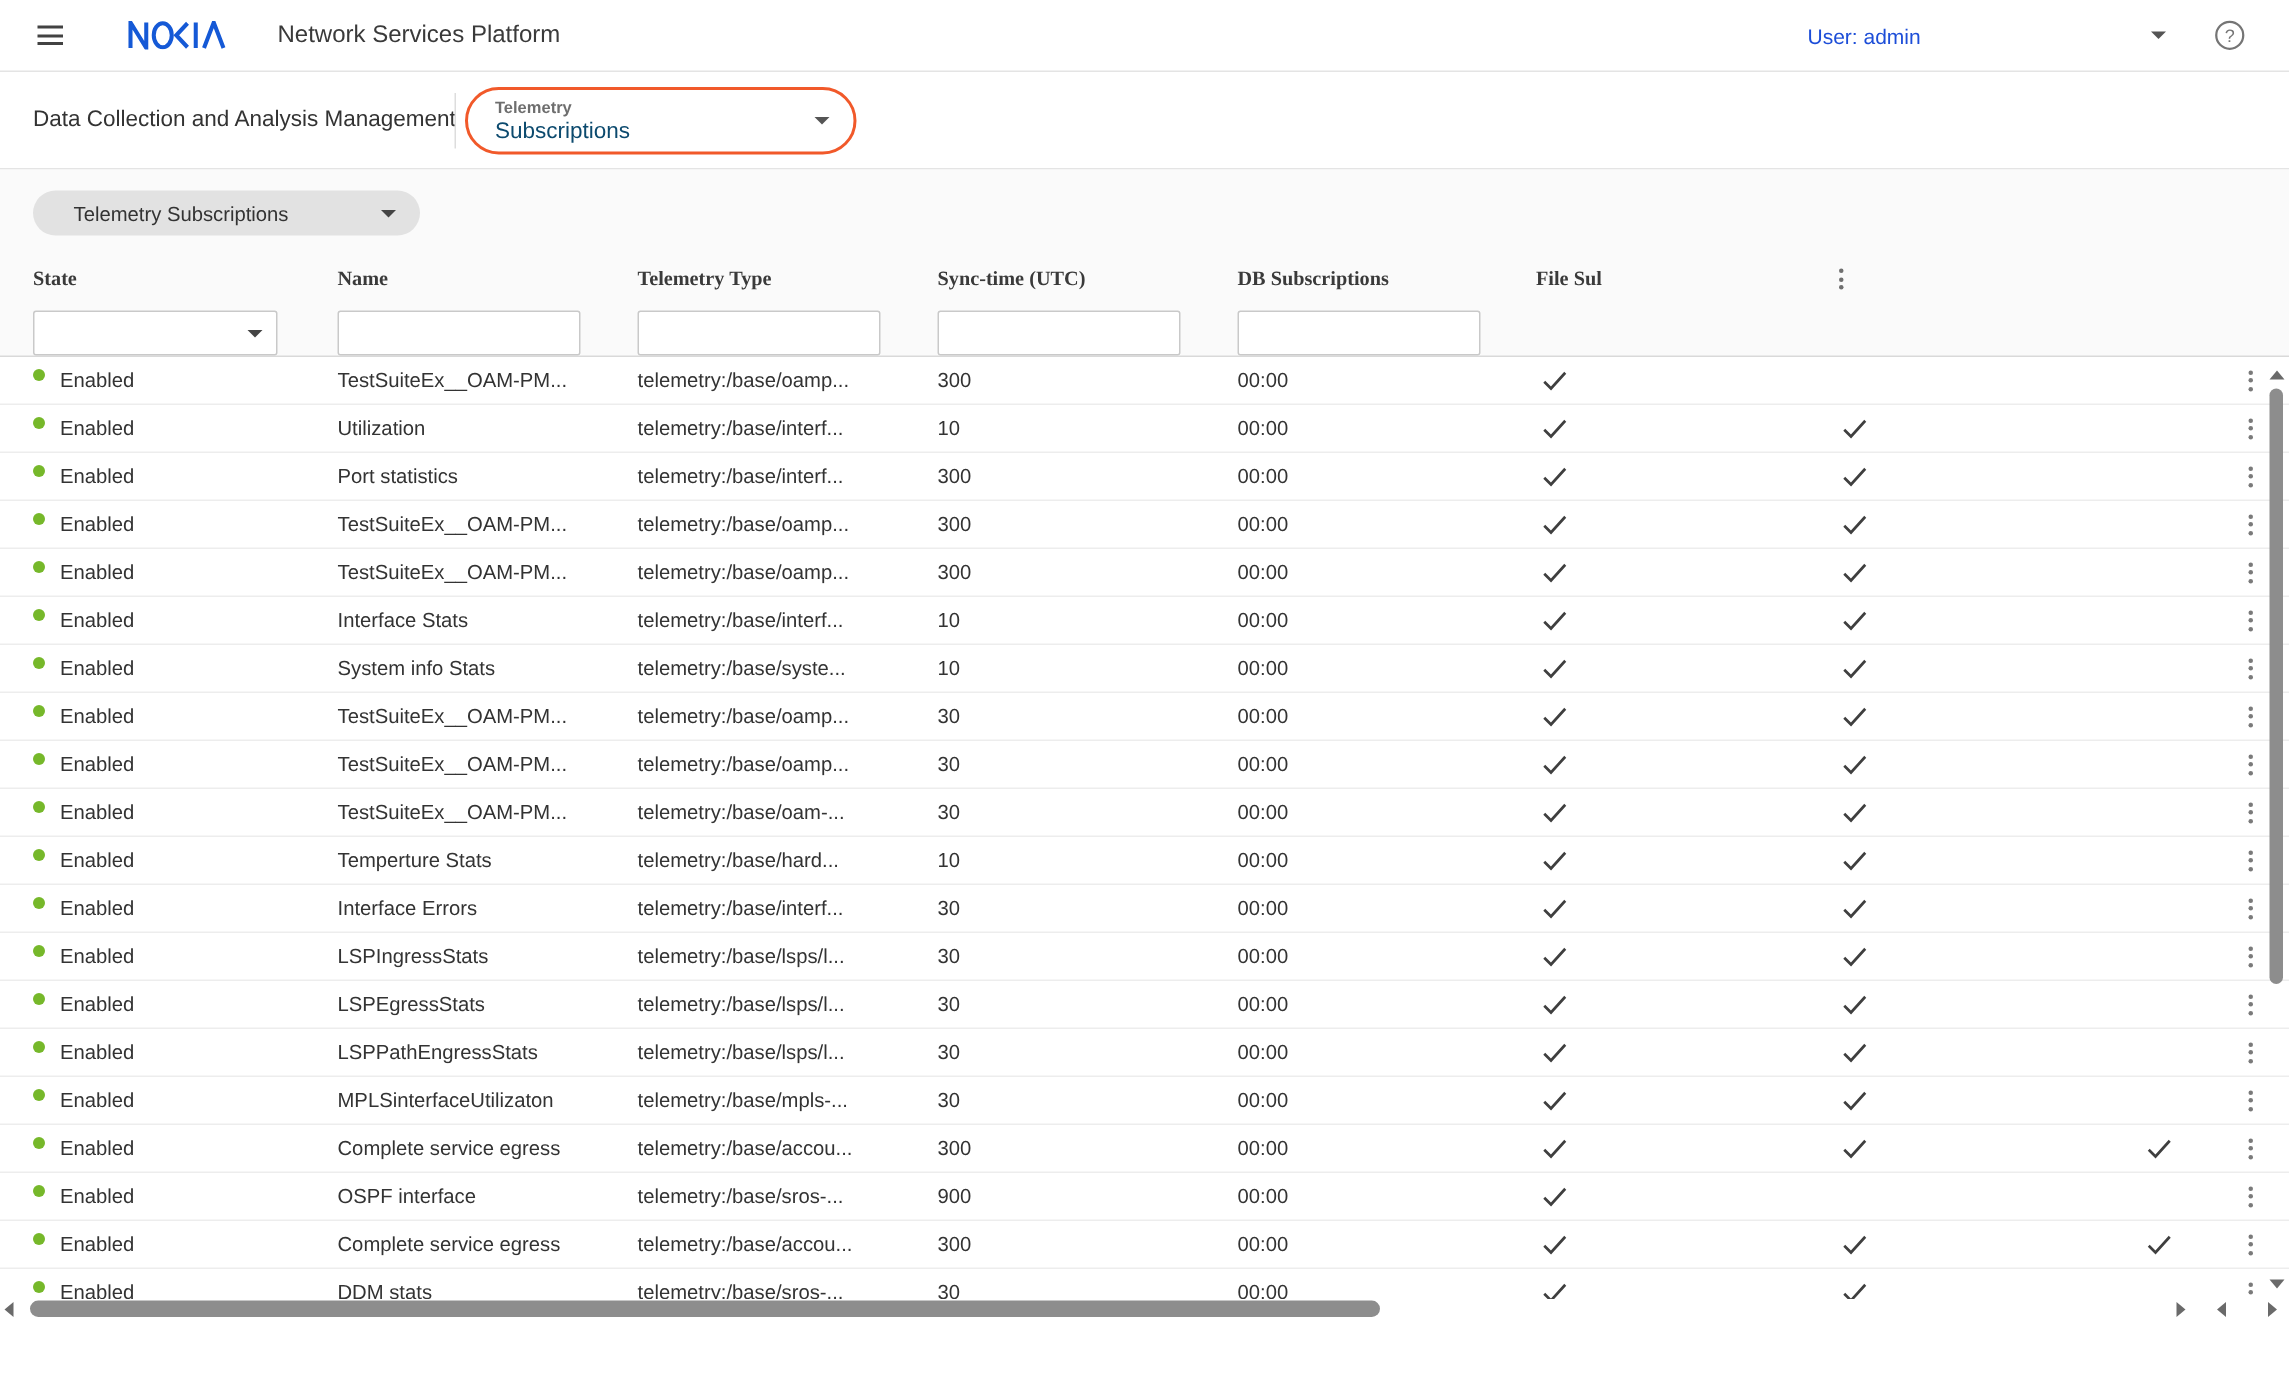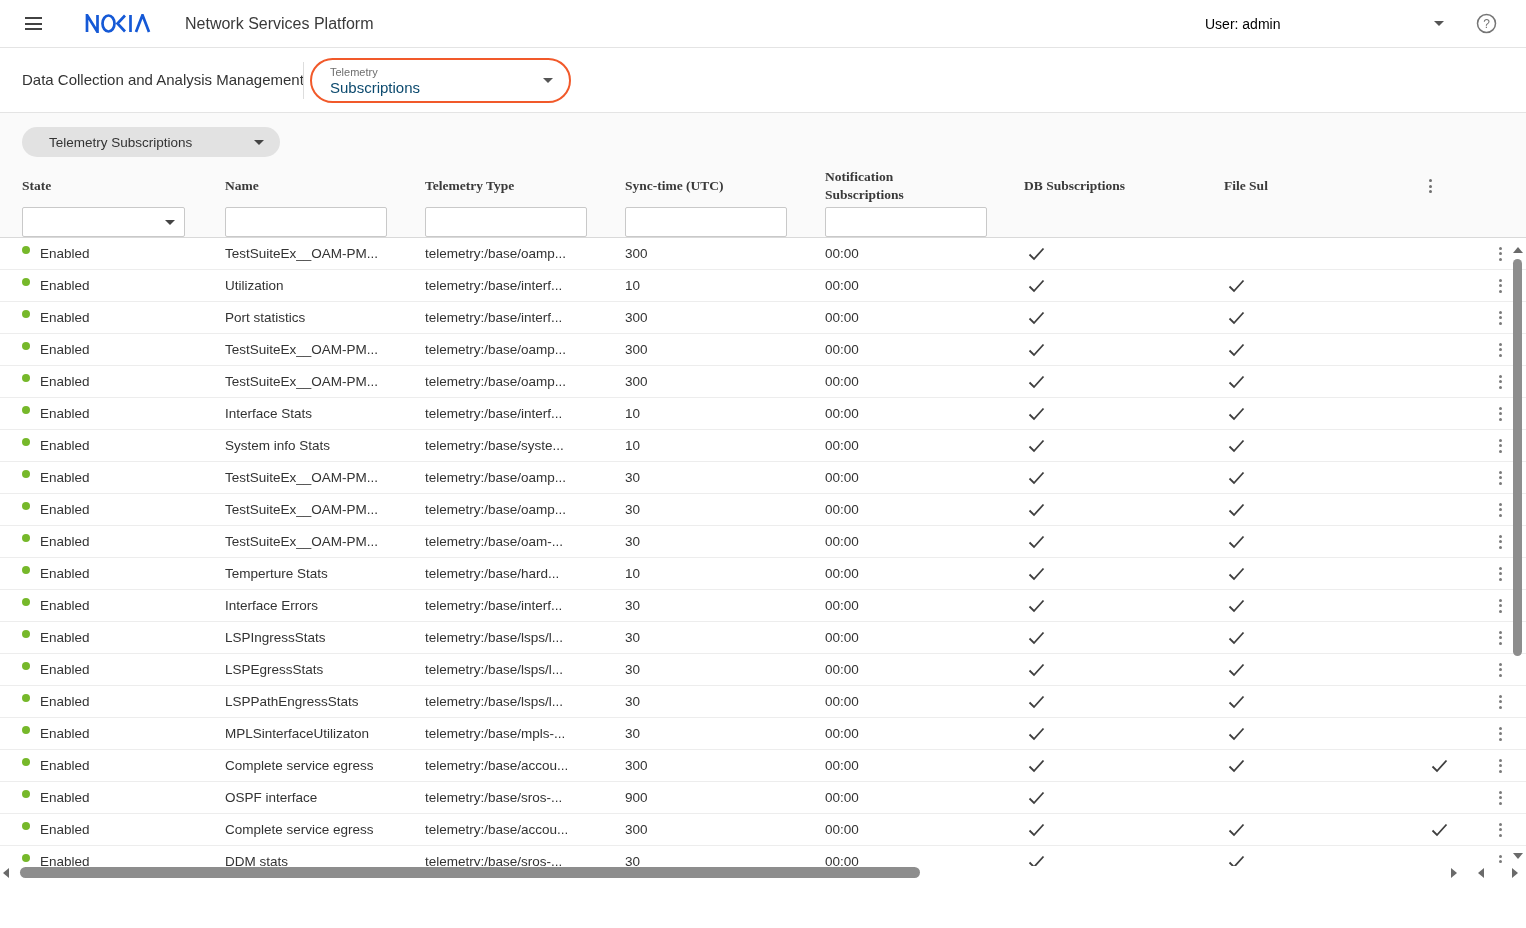--- a/index.html
+++ b/index.html
@@ -9,33 +9,33 @@
     background:#fff; font-family:"Liberation Sans", sans-serif; color:#333;
   }
   
   .topbar { position:absolute; top:0; left:0; width:100%; height:48px;
     background:#fff; border-bottom:1px solid #e4e4e4; }
   .hamburger { position:absolute; left:25px; top:17px; width:17px; height:13px;
     display:flex; flex-direction:column; justify-content:space-between; cursor:pointer; }
   .hamburger span { display:block; height:2px; background:#424242; }
   .logo { position:absolute; left:85px; top:14px; }
   .app-title { position:absolute; left:185px; top:15px; font-size:16px; color:#3a3a3a; }
-  .user-label { position:absolute; left:1205px; top:16px; font-size:14px; color:#000000; }
+  .user-label { position:absolute; left:1205px; top:16px; font-size:14px; color:#1d4ed8; }
   .caret { width:0; height:0; border-left:5px solid transparent; border-right:5px solid transparent;
     border-top:5px solid #555; display:inline-block; }
   .topbar-caret { position:absolute; left:1434px; top:21px; cursor:pointer; }
   .help-btn { position:absolute; left:1476px; top:13px; cursor:pointer; }
   
   .toolbar { position:absolute; top:48px; left:0; width:100%; height:65px;
     background:#fff; border-bottom:1px solid #e4e4e4; }
   .breadcrumb { position:absolute; left:22px; top:23px; font-size:15px; color:#333; }
   .toolbar-divider { position:absolute; left:303px; top:14px; height:37px; width:1px; background:#ddd; }
   .tel-select { position:absolute; left:310px; top:10px; width:261px; height:45px;
     border:2.5px solid #f1592a; border-radius:23px; background:#fff; cursor:pointer; }
-  .tel-select .small-label { position:absolute; left:18px; top:6px; font-size:11px; font-weight:normal; color:#6e6e6e; }
+  .tel-select .small-label { position:absolute; left:18px; top:6px; font-size:11px; font-weight:bold; color:#6e6e6e; }
   .tel-select .value { position:absolute; left:18px; top:19px; font-size:15px; color:#0c4a6e; }
   .tel-select .caret { position:absolute; right:16px; top:18px; }
   .toolbar-right { position:absolute; right:0; top:48px; height:65px;
     display:flex; align-items:center; gap:30px; padding-right:26px; }
   .subscription-btn { display:flex; align-items:center; gap:7px; background:none; border:none;
     color:#0b51ad; font-family:inherit; font-size:13.5px; font-weight:bold; letter-spacing:.4px; cursor:pointer; }
   .plus-glyph { font-size:18px; font-weight:bold; line-height:14px; }
   .icon-btn { background:none; border:none; cursor:pointer; display:flex; align-items:center; }
   .kebab { display:inline-flex; flex-direction:column; gap:2.5px; cursor:pointer; padding:2px; }
   .kebab i { width:3px; height:3px; border-radius:50%; background:#6f6f6f; }
@@ -150,21 +150,20 @@
     <div class="view-pill">
       <span class="lbl">Telemetry Subscriptions</span>
       <span class="caret"></span>
     </div>
 
     <div class="col-heads cols">
       <div class="h nowrap">State</div>
       <div class="h nowrap">Name</div>
       <div class="h nowrap">Telemetry Type</div>
       <div class="h nowrap">Sync-time (UTC)</div>
-      <div class="h"><span class="h h-wrap120" style="display:inline-block">Notification Subscriptions</span></div>
       <div class="h nowrap">DB Subscriptions</div>
       <div class="h nowrap">File Sul</div>
       <div class="head-kebab">
           <span class="kebab">
             <i></i>
             <i></i>
             <i></i>
           </span>
         </div>
     </div>

